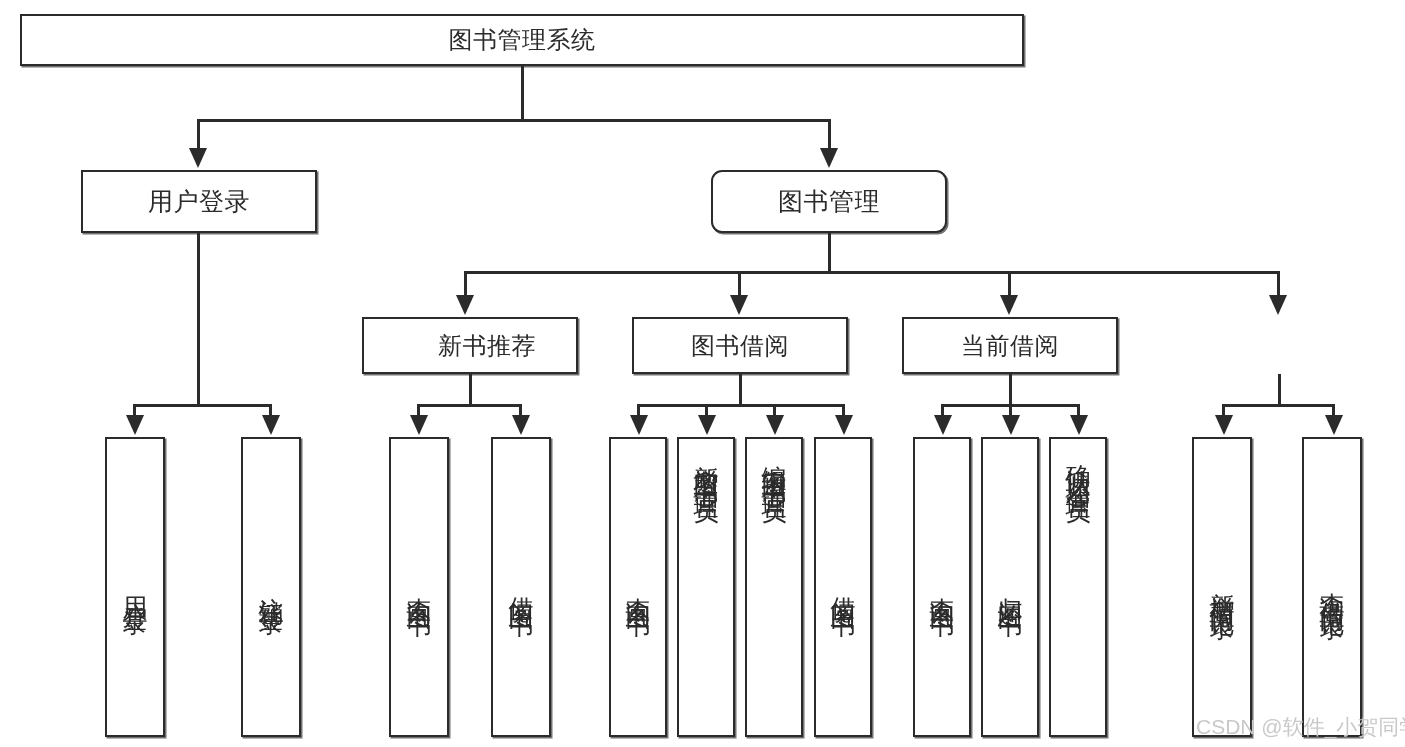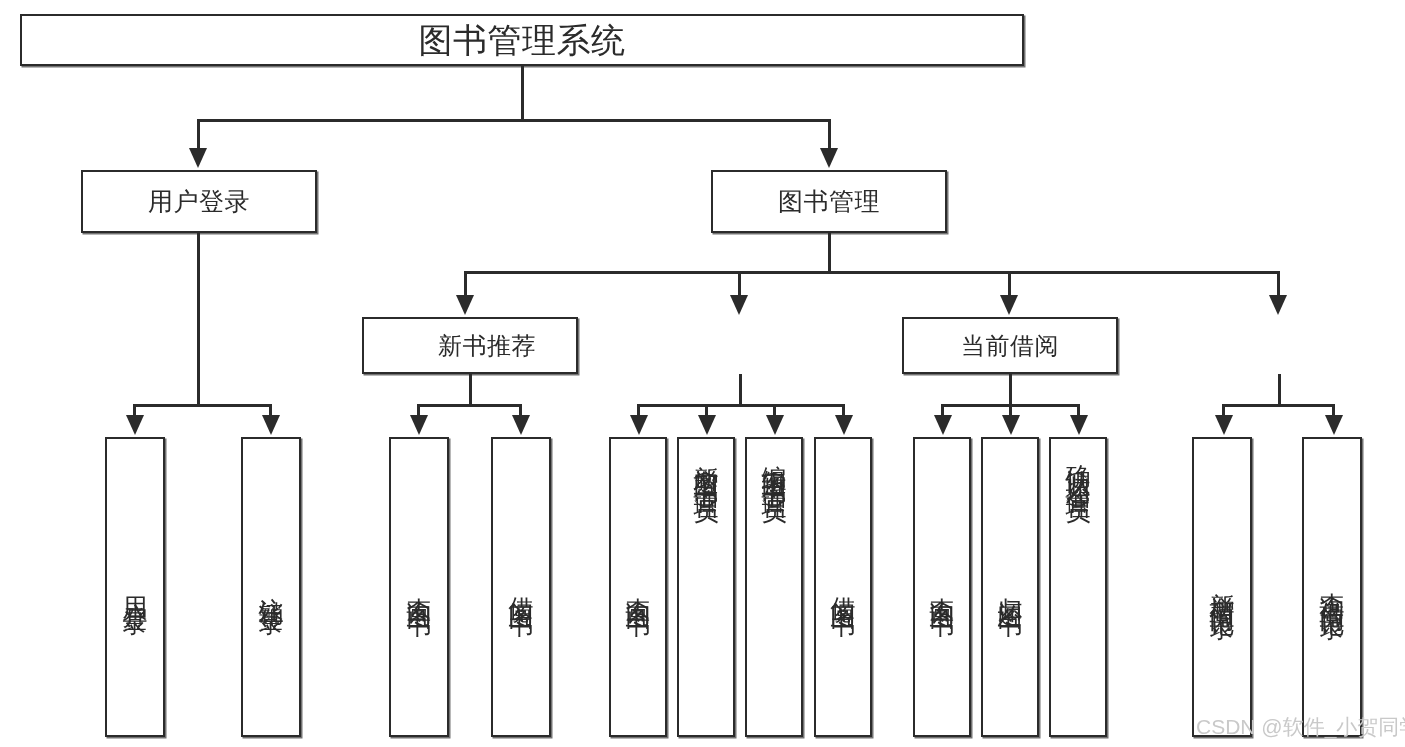--- a/index.html
+++ b/index.html
@@ -26,21 +26,21 @@
     align-items: center;
     justify-content: center;
   }
   .node .label {
     color: #2b2b2b;
     letter-spacing: 0.5px;
     white-space: nowrap;
     text-align: center;
     line-height: 1.0;
   }
-  .node.root .label   { font-size: 34px; }
+  .node.root .label   { font-size: 24px; }
   .node.lvl1 .label   { font-size: 25px; }
   .node.lvl2 .label   { font-size: 24px; }
 
   
   .node.leaf {
     align-items: flex-start;
     justify-content: center;
     padding-top: 6px;
   }
   .node.leaf .label {
@@ -95,21 +95,21 @@
 
   <div class="edge v" style="left:197px; top:119px; width:3px; height:31px;"></div>
   <div class="arrow" style="left:189px; top:148px;"></div>
   <div class="edge v" style="left:828px; top:119px; width:3px; height:31px;"></div>
   <div class="arrow" style="left:820px; top:148px;"></div>
 
   <div class="node lvl1" style="left:81px; top:170px; width:236px; height:63px;">
     <span class="label">用户登录</span>
   </div>
 
-  <div class="node lvl1" style="left:711px; top:170px; width:236px; height:63px;">
+  <div class="node lvl1" style="left:711px; top:170px; width:236px; height:63px;border-radius:11px;">
     <span class="label">图书管理</span>
   </div>
 
   <div class="edge v" style="left:197px; top:233px; width:3px; height:173px;"></div>
   <div class="edge h" style="left:133px; top:404px; width:137px; height:3px;"></div>
   <div class="edge v" style="left:133px; top:404px; width:3px; height:14px;"></div>
   <div class="arrow" style="left:126px; top:415px;"></div>
   <div class="edge v" style="left:269px; top:404px; width:3px; height:14px;"></div>
   <div class="arrow" style="left:262px; top:415px;"></div>
 
@@ -120,20 +120,23 @@
   <div class="edge v" style="left:738px; top:271px; width:3px; height:28px;"></div>
   <div class="arrow" style="left:730px; top:295px;"></div>
   <div class="edge v" style="left:1008px; top:271px; width:3px; height:28px;"></div>
   <div class="arrow" style="left:1000px; top:295px;"></div>
   <div class="edge v" style="left:1277px; top:271px; width:3px; height:28px;"></div>
   <div class="arrow" style="left:1269px; top:295px;"></div>
 
   <div class="node lvl2" style="left:362px; top:317px; width:216px; height:57px;padding-left:34px;">
     <span class="label">新书推荐</span>
   </div>
+  <div class="node lvl2" style="left:632px; top:317px; width:216px; height:57px;">
+    <span class="label">图书借阅</span>
+  </div>
   <div class="node lvl2" style="left:902px; top:317px; width:216px; height:57px;">
     <span class="label">当前借阅</span>
   </div>
 
   <div class="edge v" style="left:469px; top:374px; width:3px; height:33px;"></div>
   <div class="edge h" style="left:417px; top:404px; width:105px; height:3px;"></div>
   <div class="edge v" style="left:417px; top:404px; width:3px; height:14px;"></div>
   <div class="arrow" style="left:410px; top:415px;"></div>
   <div class="edge v" style="left:519px; top:404px; width:3px; height:14px;"></div>
   <div class="arrow" style="left:512px; top:415px;"></div>

